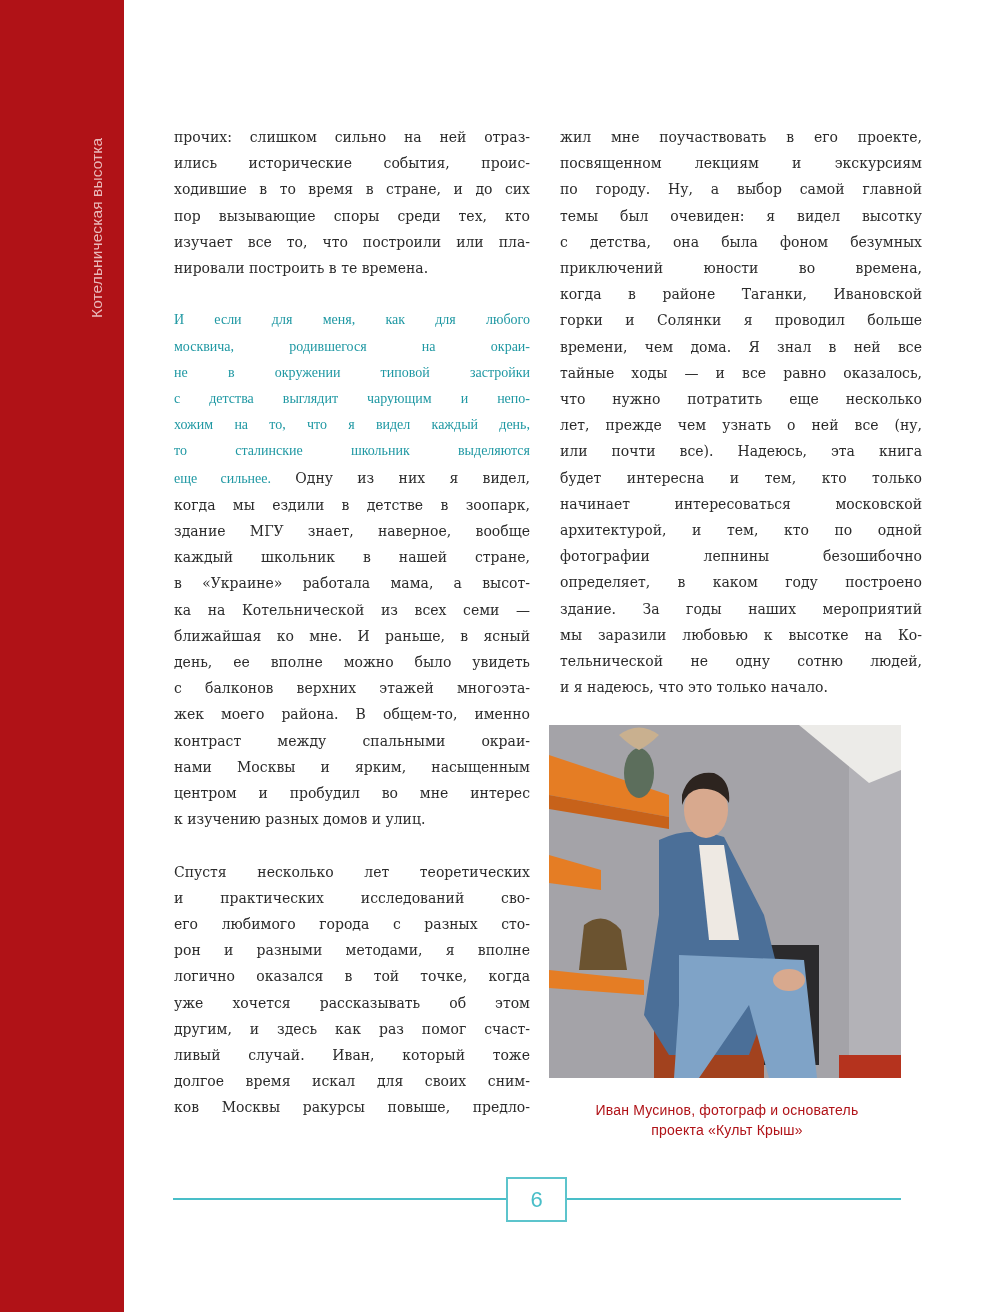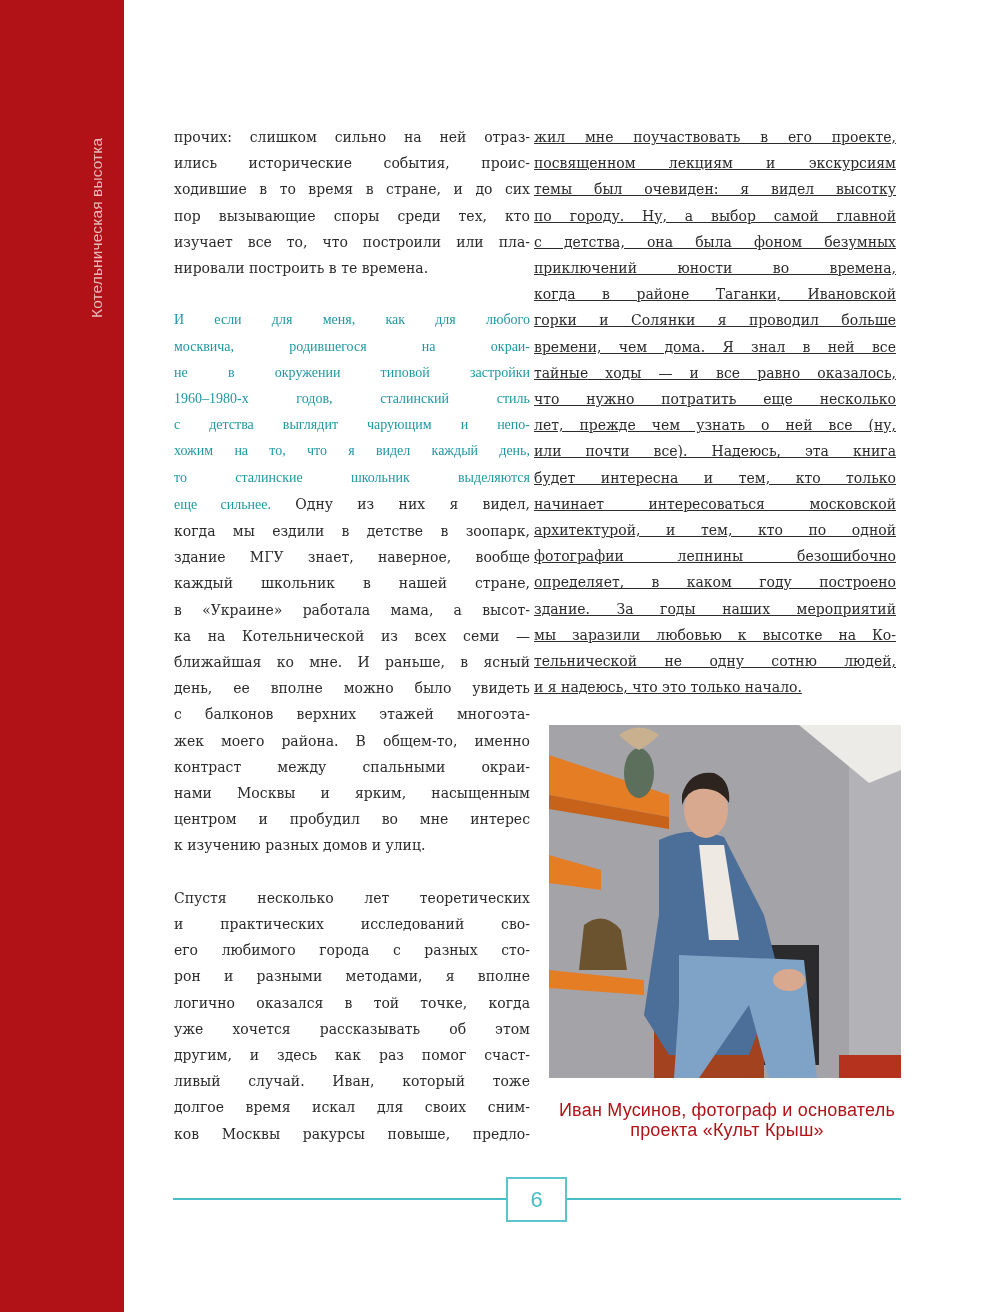--- a/index.html
+++ b/index.html
@@ -16,36 +16,36 @@
       color: #e9b9ba; font-family: "Liberation Sans", sans-serif;
       font-size: 15.5px; white-space: nowrap; letter-spacing: 0.1px;
     }
 
     .col {
       position: absolute; top: 124px;
       font-family: "DejaVu Serif", serif;
       font-size: 14px; line-height: 26.2px; color: #2b2b2b;
     }
     .col-left { left: 174px; width: 356px; }
-    .col-right { left: 534px; width: 362px; text-decoration: underline; }
+    .col-right { left: 560px; width: 362px; }
     .line { display: block; white-space: nowrap; text-align: justify; text-align-last: justify; }
     .line.last { text-align-last: left; }
     .gap { display: block; height: 26.2px; }
     .accent { color: #1f98a3; font-family: Liberation Serif, serif; }
 
     .photo {
       position: absolute; left: 549px; top: 725px; width: 352px; height: 353px;
       overflow: hidden; background: #9b9b9f;
     }
     .photo svg { display: block; width: 100%; height: 100%; }
 
     .caption {
       position: absolute; left: 546px; top: 1100px; width: 362px;
       text-align: center; color: #b01217;
-      font-family: "Liberation Sans", sans-serif; font-size: 18px; line-height: 20px;
+      font-family: "Liberation Sans", sans-serif; font-size: 14px; line-height: 20px;
       letter-spacing: 0.2px;
     }
 
     .footer-line {
       position: absolute; top: 1198px; height: 2px; background: #49bec8;
     }
     .footer-line.left { left: 173px; width: 333px; }
     .footer-line.right { left: 567px; width: 334px; }
     .page-box {
       position: absolute; left: 506px; top: 1177px; width: 61px; height: 45px;
@@ -68,21 +68,20 @@
       <span class="line">пор вызывающие споры среди тех, кто</span>
       <span class="line">изучает все то, что построили или пла-</span>
       <span class="line last">нировали построить в те времена.</span>
     </div>
   <span class="gap"></span>
   <div>
     <div id="lp2a" class="accent">
         <span class="line">И если для меня, как для любого</span>
         <span class="line">москвича, родившегося на окраи-</span>
         <span class="line">не в окружении типовой застройки</span>
-        <span class="line">1960–1980-х годов, сталинский стиль</span>
         <span class="line">с детства выглядит чарующим и непо-</span>
         <span class="line">хожим на то, что я видел каждый день,</span>
         <span class="line">то сталинские школьник выделяются</span>
       </div>
     <span class="line"><span class="accent">еще сильнее.</span><span> Одну из них я видел,</span></span>
     <div id="lp2r">
         <span class="line">когда мы ездили в детстве в зоопарк,</span>
         <span class="line">здание МГУ знает, наверное, вообще</span>
         <span class="line">каждый школьник в нашей стране,</span>
         <span class="line">в «Украине» работала мама, а высот-</span>
@@ -109,22 +108,22 @@
       <span class="line">ливый случай. Иван, который тоже</span>
       <span class="line">долгое время искал для своих сним-</span>
       <span class="line">ков Москвы ракурсы повыше, предло-</span>
     </div>
 </div>
 
 <div class="col col-right">
   <div id="rp1">
       <span class="line">жил мне поучаствовать в его проекте,</span>
       <span class="line">посвященном лекциям и экскурсиям</span>
+      <span class="line">по городу. Ну, а выбор самой главной</span>
       <span class="line">темы был очевиден: я видел высотку</span>
-      <span class="line">по городу. Ну, а выбор самой главной</span>
       <span class="line">с детства, она была фоном безумных</span>
       <span class="line">приключений юности во времена,</span>
       <span class="line">когда в районе Таганки, Ивановской</span>
       <span class="line">горки и Солянки я проводил больше</span>
       <span class="line">времени, чем дома. Я знал в ней все</span>
       <span class="line">тайные ходы — и все равно оказалось,</span>
       <span class="line">что нужно потратить еще несколько</span>
       <span class="line">лет, прежде чем узнать о ней все (ну,</span>
       <span class="line">или почти все). Надеюсь, эта книга</span>
       <span class="line">будет интересна и тем, кто только</span>

